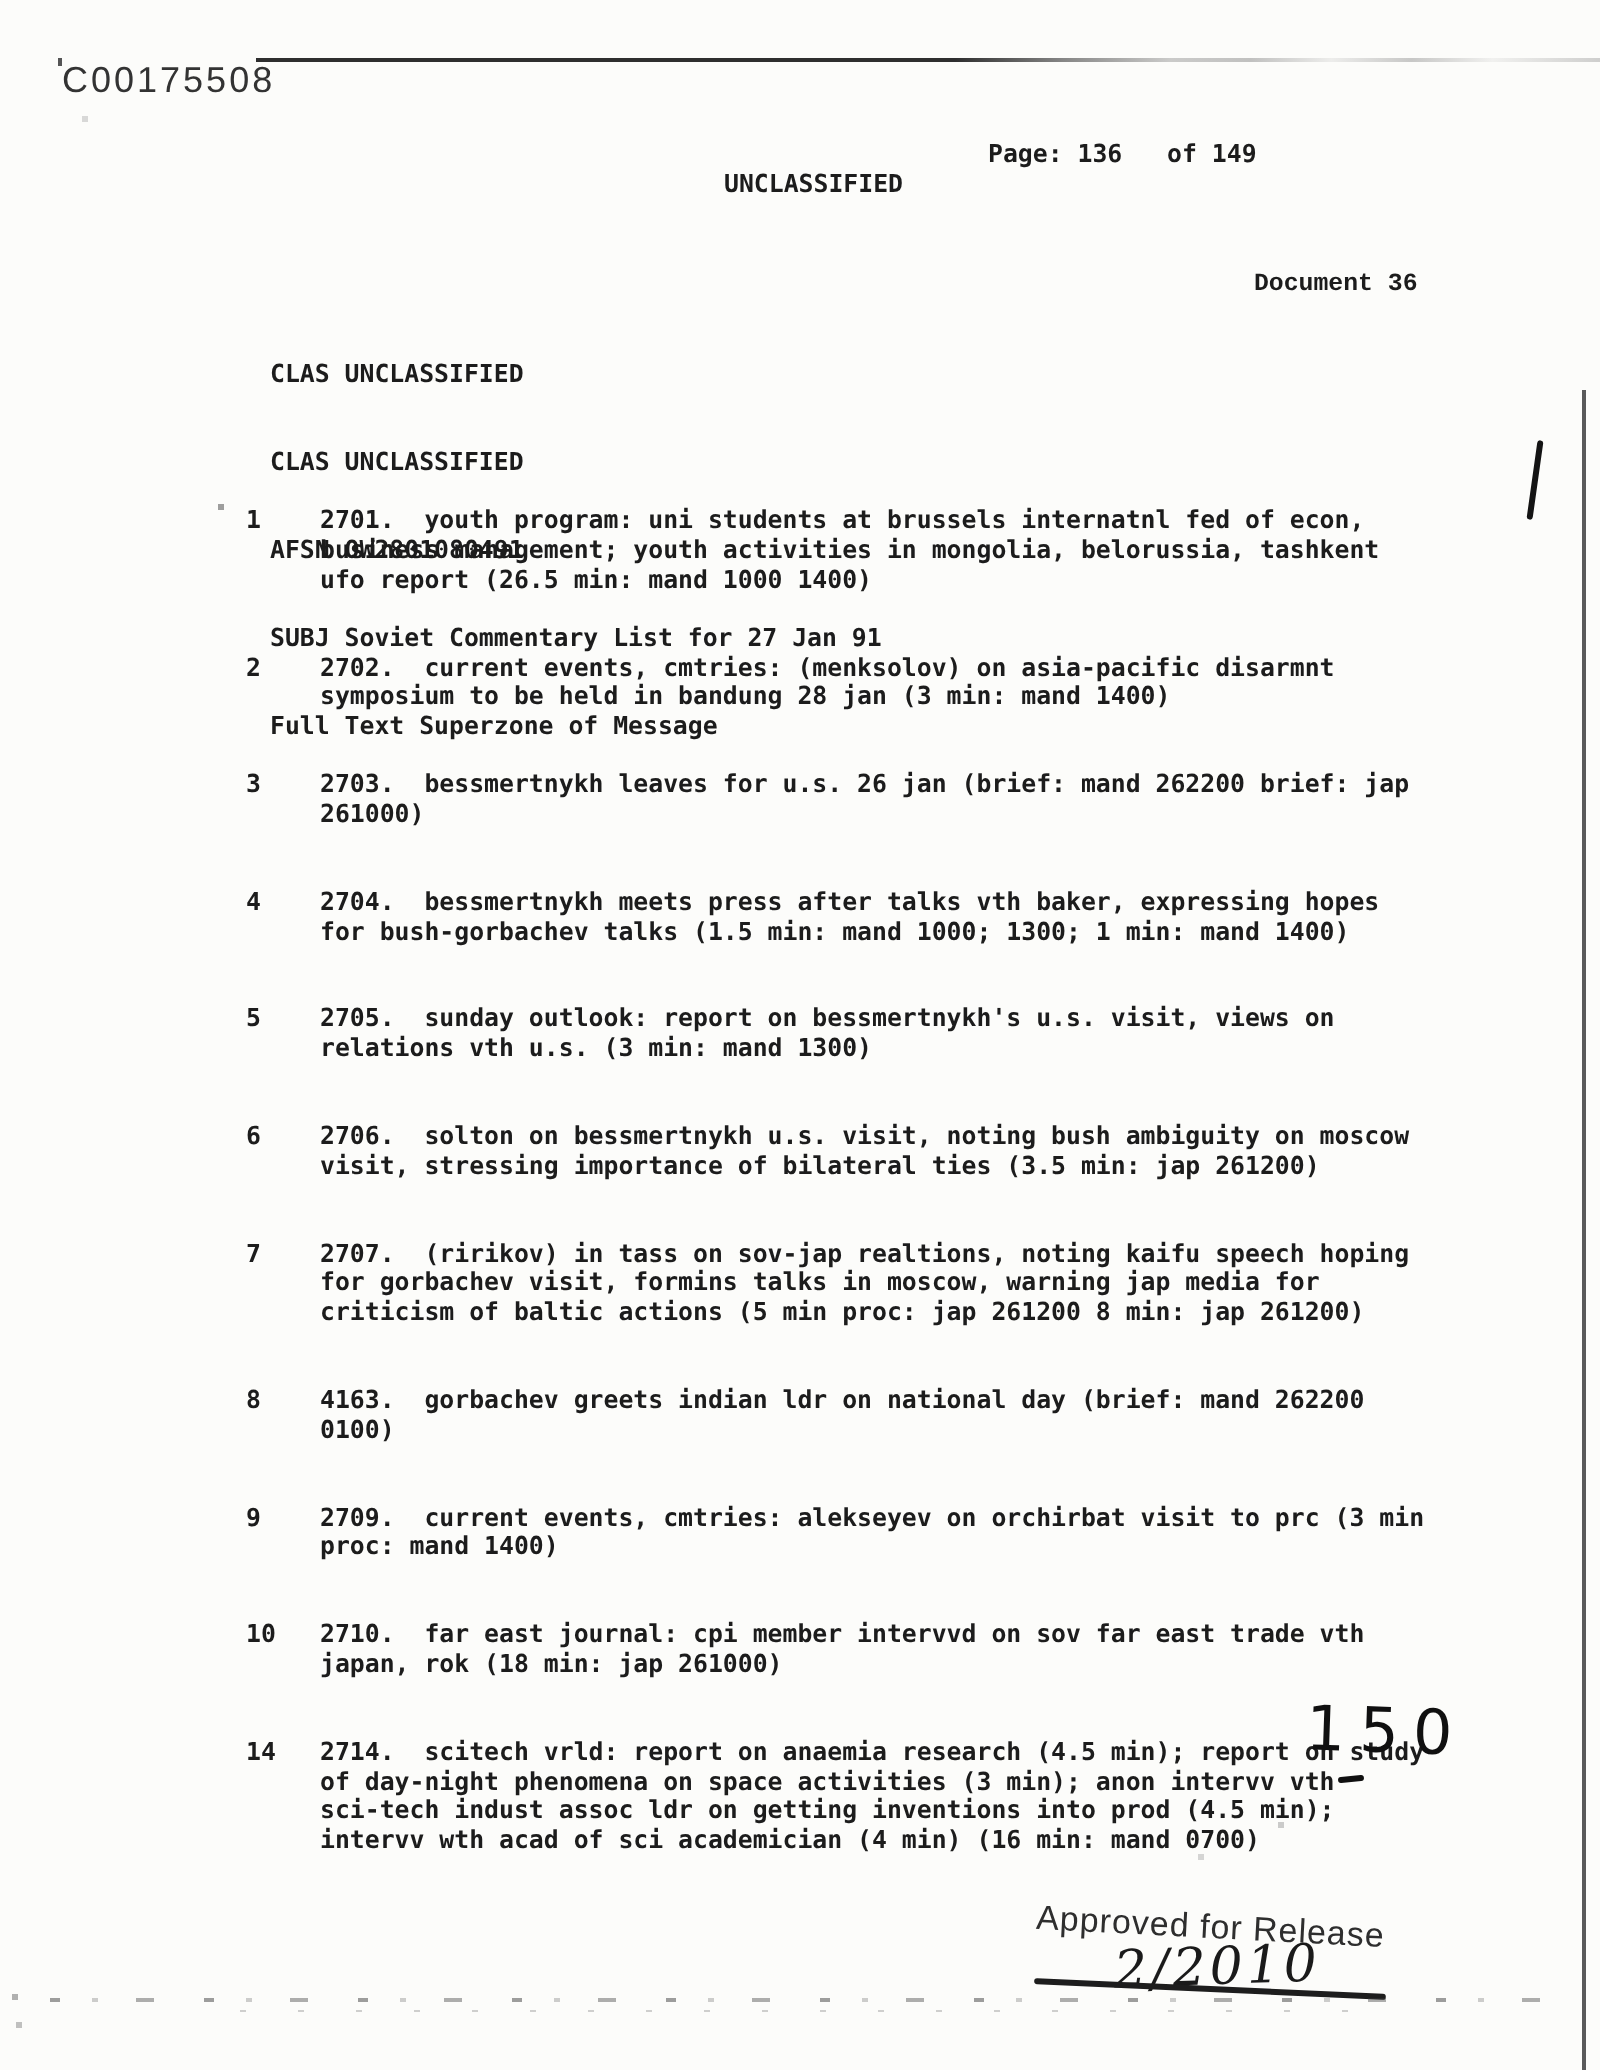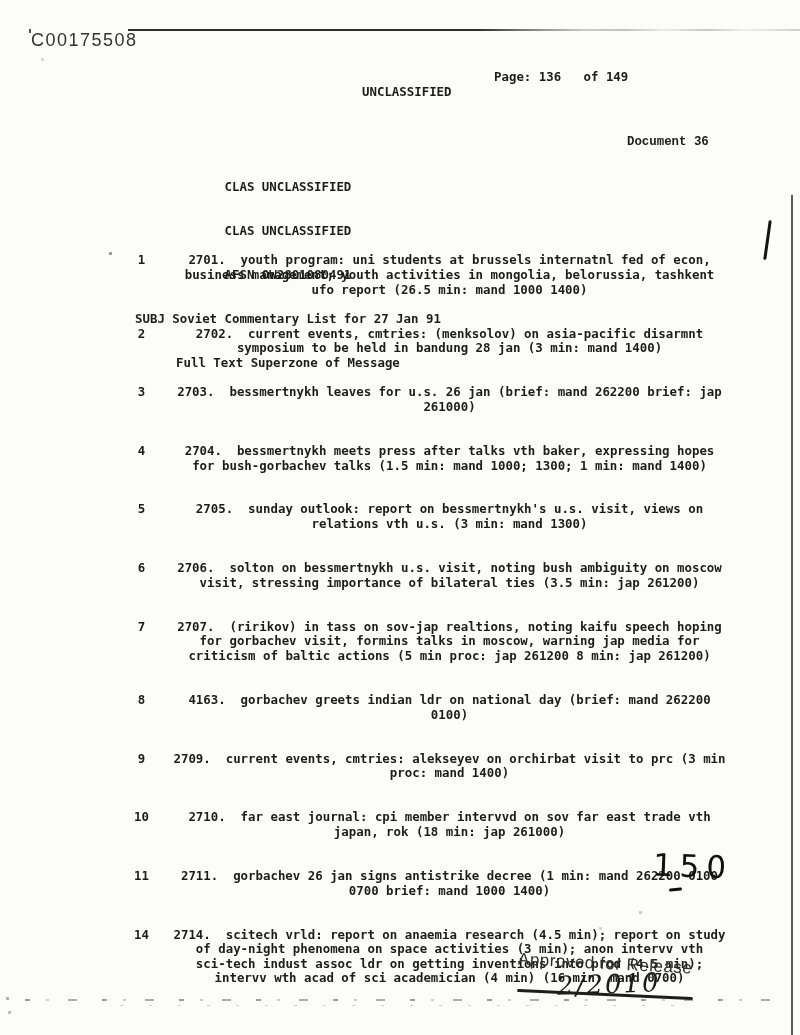--- a/index.html
+++ b/index.html
@@ -1,21 +1,20 @@
 <!DOCTYPE html>
 <html><head>
 <meta charset="utf-8">
 <style>
   html,body{margin:0;padding:0;background:#e8e8e6;}
   .page{
     position:relative;width:800px;height:1035px;margin:0 auto;
     background:#fcfcfa;overflow:hidden;
     font-family:"DejaVu Sans Mono","Liberation Mono",monospace;
     color:#1c1c1c;
-    text-align:center;
   }
   
   .top-line{
     position:absolute;left:128px;top:29px;width:672px;height:2px;
     background:linear-gradient(to right,
       #2e2e2e 0%, #2e2e2e 52%, rgba(70,70,70,.65) 60%, rgba(110,110,110,.35) 68%,
       rgba(120,120,120,.45) 74%, rgba(150,150,150,.15) 80%, rgba(120,120,120,.4) 86%,
       rgba(160,160,160,.12) 92%, rgba(120,120,120,.35) 100%);
   }
   .scan-id{
@@ -141,22 +140,20 @@
 visit, stressing importance of bilateral ties (3.5 min: jap 261200)</div></div>
     <div class="row"><div class="num">7</div><div class="txt">2707.  (ririkov) in tass on sov-jap realtions, noting kaifu speech hoping
 for gorbachev visit, formins talks in moscow, warning jap media for
 criticism of baltic actions (5 min proc: jap 261200 8 min: jap 261200)</div></div>
     <div class="row"><div class="num">8</div><div class="txt">4163.  gorbachev greets indian ldr on national day (brief: mand 262200
 0100)</div></div>
     <div class="row"><div class="num">9</div><div class="txt">2709.  current events, cmtries: alekseyev on orchirbat visit to prc (3 min
 proc: mand 1400)</div></div>
     <div class="row"><div class="num">10</div><div class="txt">2710.  far east journal: cpi member intervvd on sov far east trade vth
 japan, rok (18 min: jap 261000)</div></div>
-    <div class="row"><div class="num">11</div><div class="txt">2711.  gorbachev 26 jan signs antistrike decree (1 min: mand 262200 0100
-0700 brief: mand 1000 1400)</div></div>
     <div class="row"><div class="num">14</div><div class="txt">2714.  scitech vrld: report on anaemia research (4.5 min); report on study
 of day-night phenomena on space activities (3 min); anon intervv vth
 sci-tech indust assoc ldr on getting inventions into prod (4.5 min);
 intervv wth acad of sci academician (4 min) (16 min: mand 0700)</div></div>
     
     
     
     
   </div>
 

